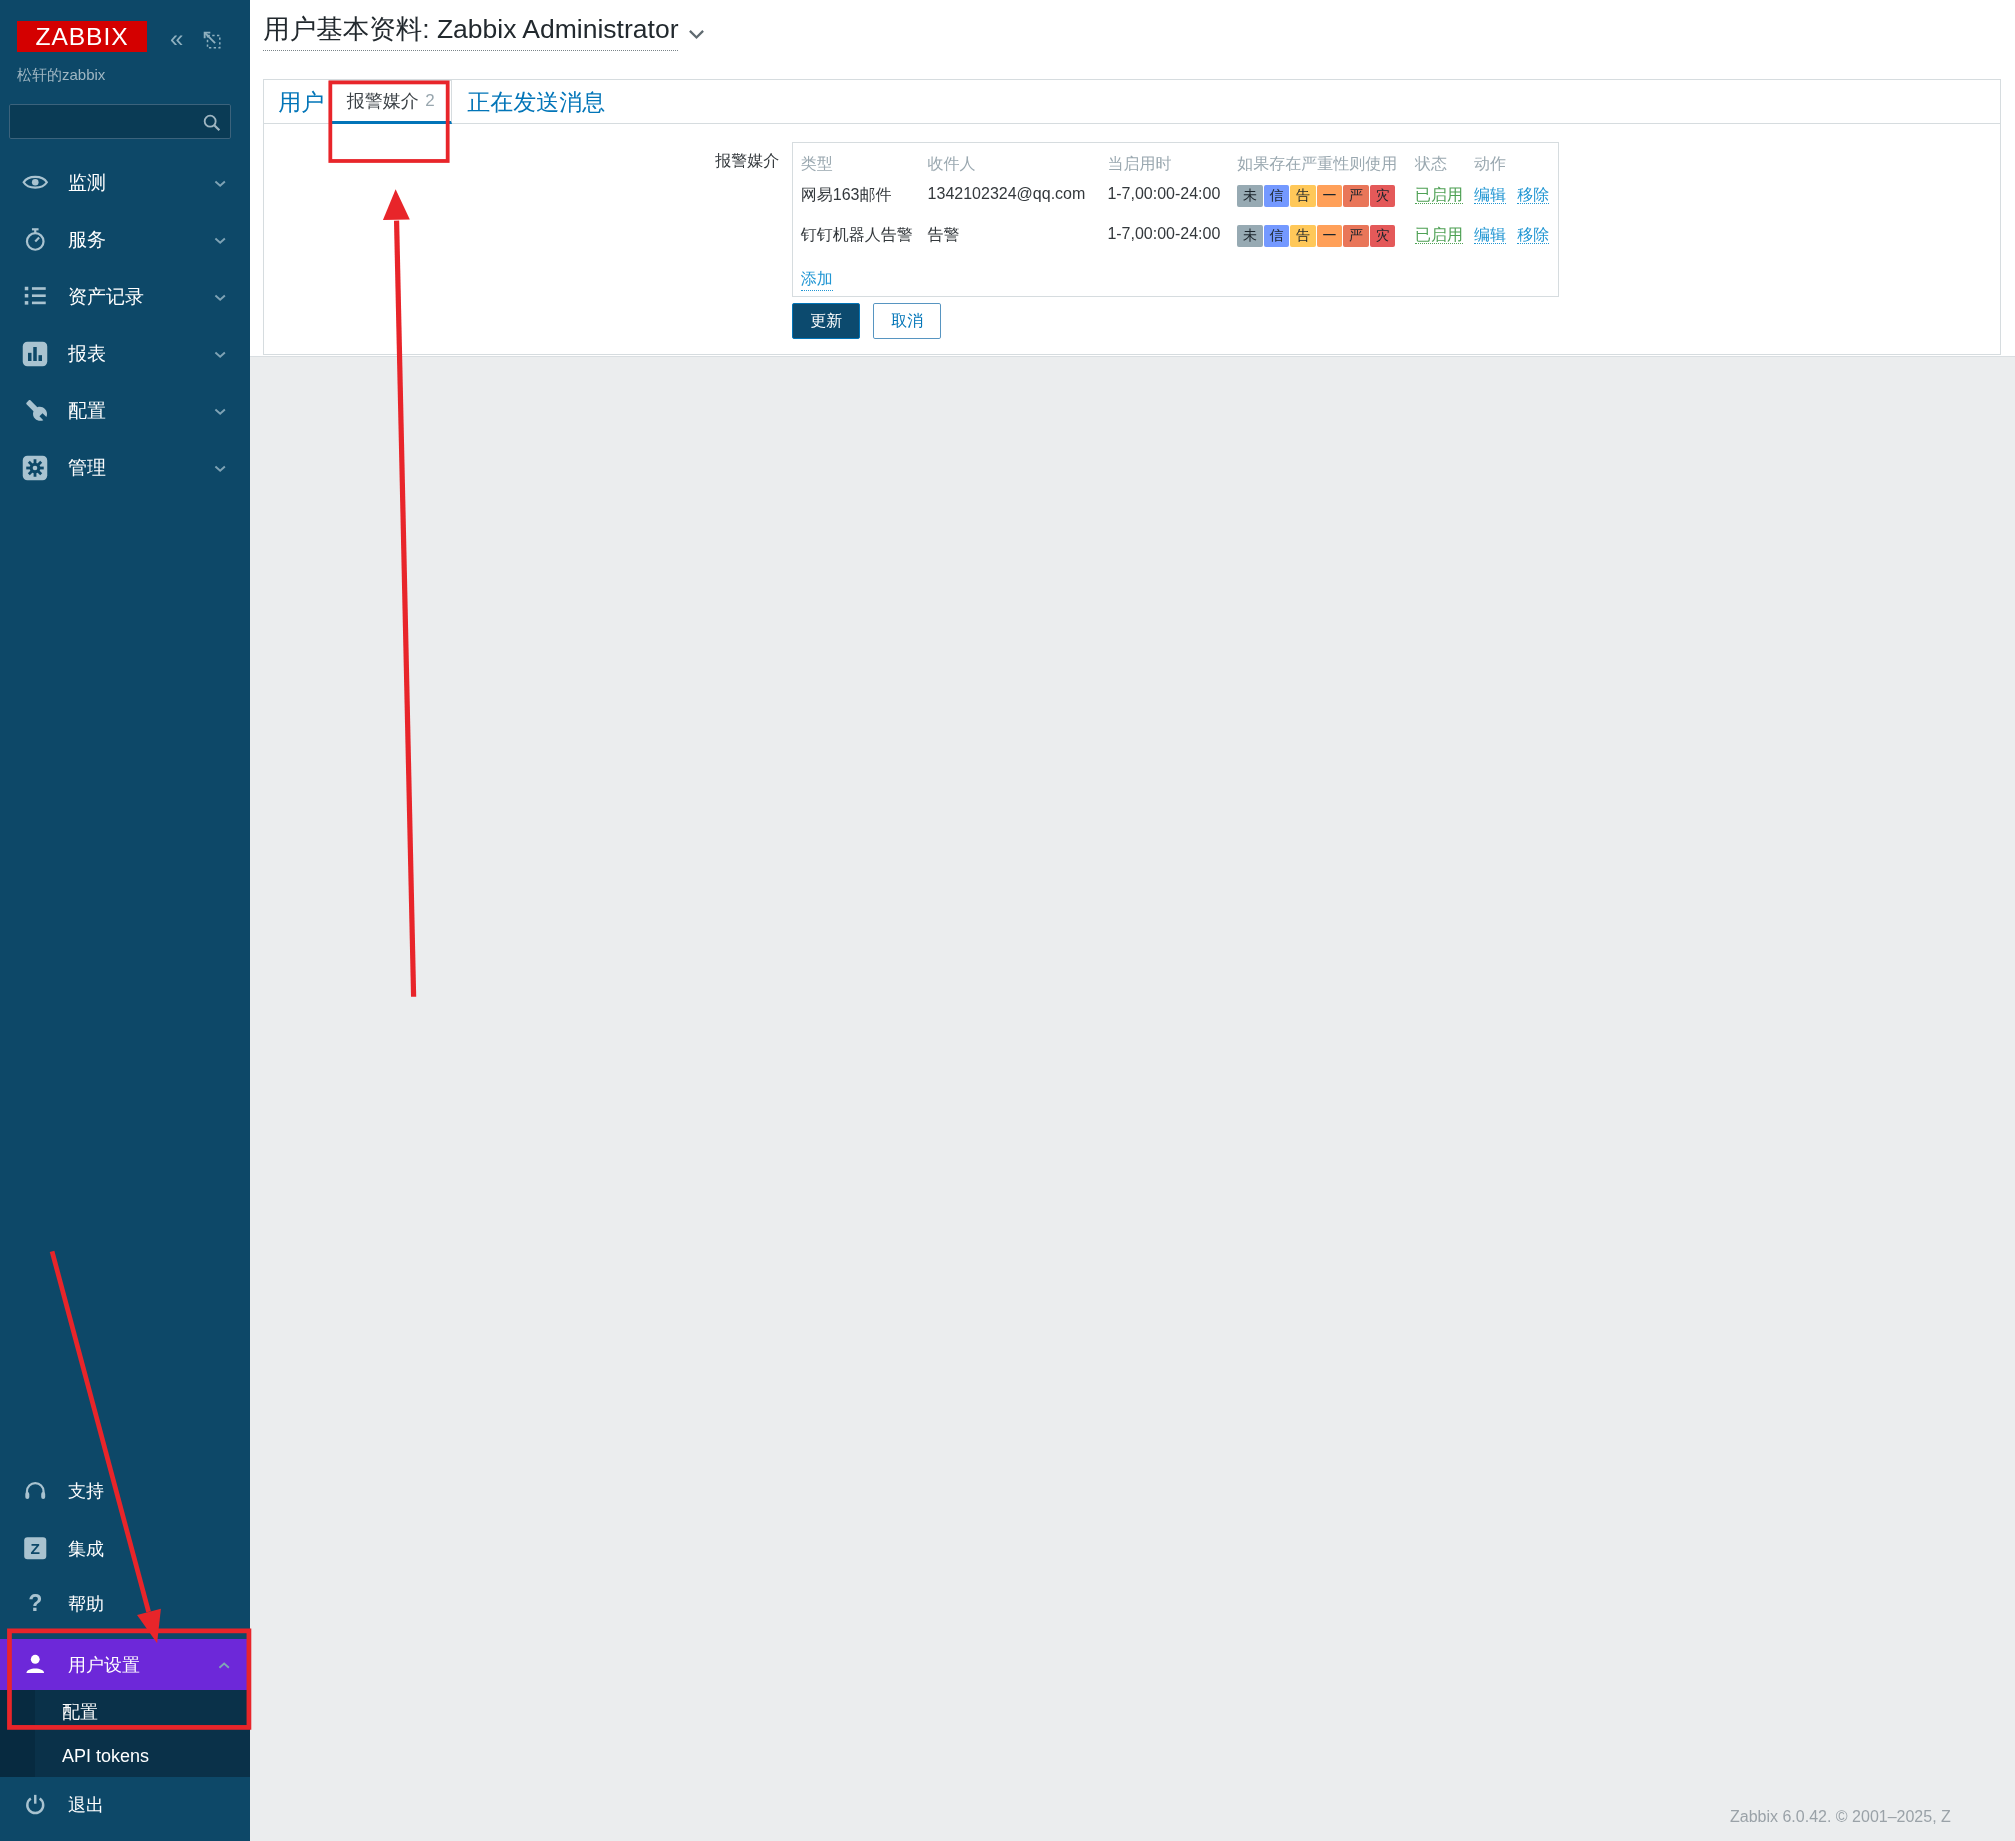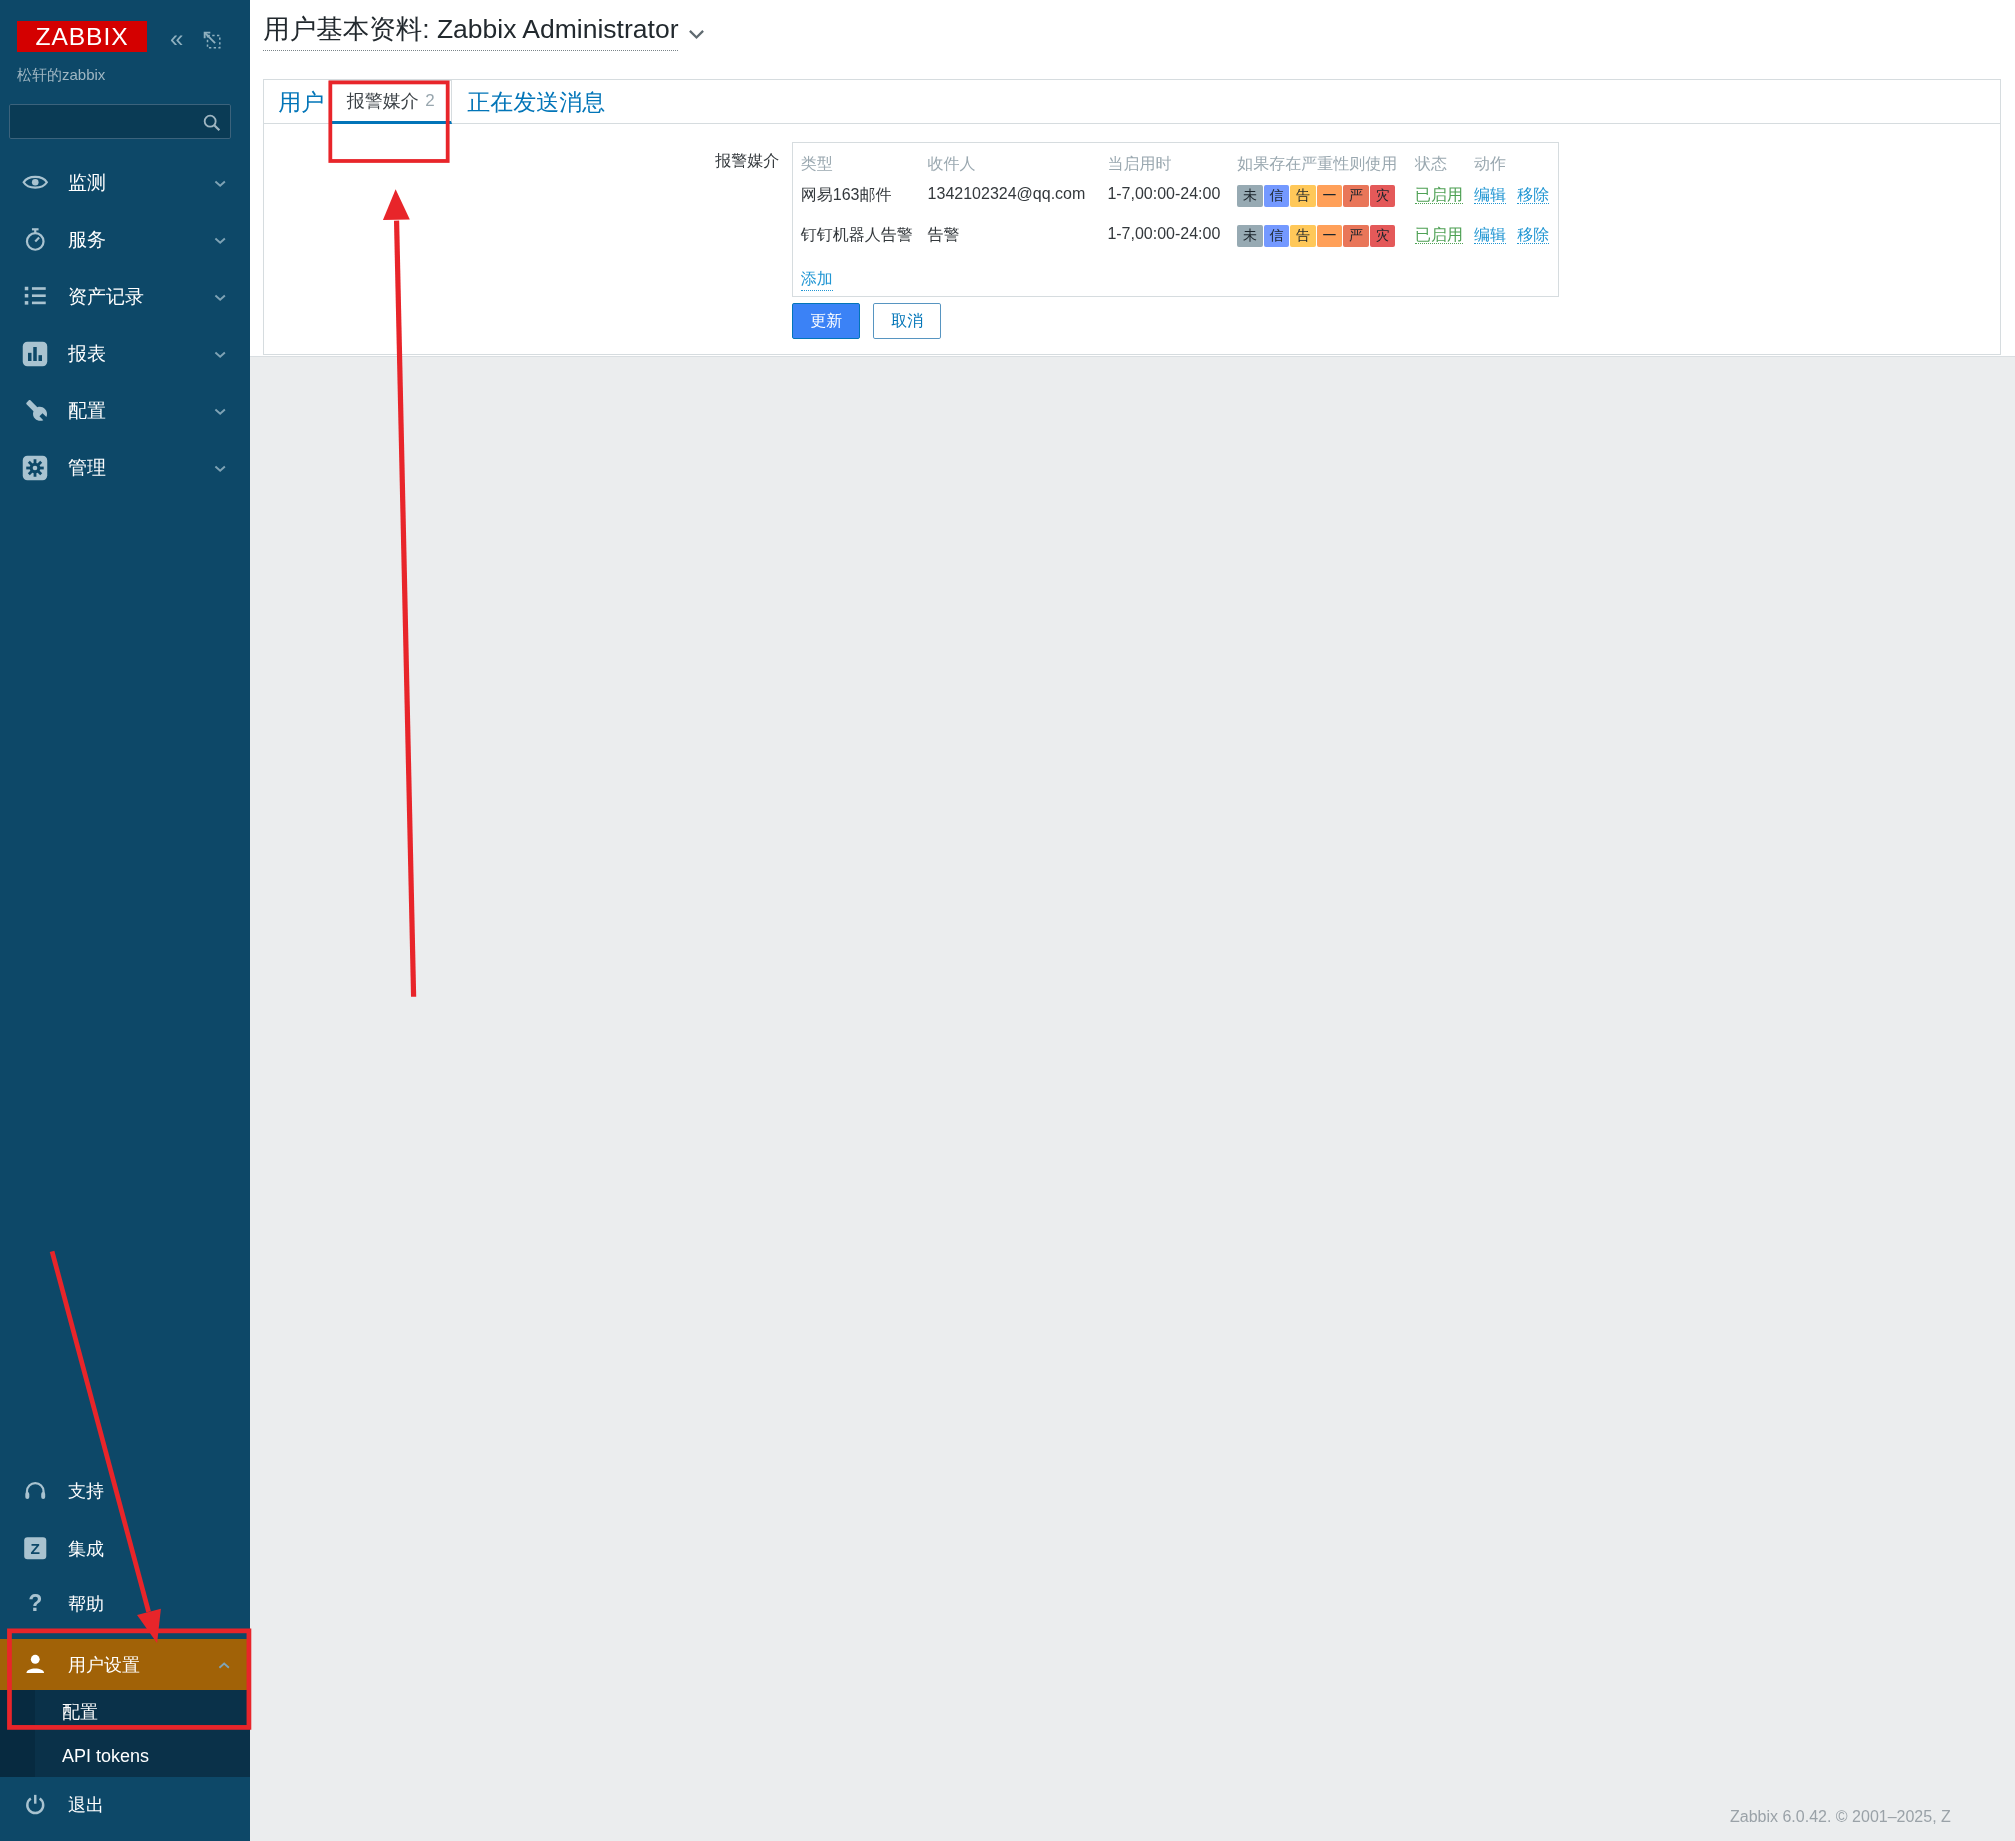--- a/index.html
+++ b/index.html
@@ -24,21 +24,21 @@
   .side-menu { position:absolute; left:0; top:154px; width:250px; }
   .menu-row { position:relative; height:57px; display:flex; align-items:center; cursor:pointer; color:#fff; }
   .menu-row .mi { position:absolute; left:21px; width:28px; height:28px; display:flex; align-items:center; justify-content:center; }
   .menu-row .ml { position:absolute; left:68px; font-size:19px; }
   .menu-row .chev { position:absolute; left:214px; }
 
   .bottom-zone { position:absolute; left:0; top:0; width:250px; }
   .b-row { position:absolute; left:0; width:250px; height:47px; display:flex; align-items:center; color:#fff; cursor:pointer; }
   .b-row .mi { position:absolute; left:21px; width:28px; height:28px; display:flex; align-items:center; justify-content:center; }
   .b-row .ml { position:absolute; left:68px; font-size:18px; }
-  .usr-row { background:#a16207; height:51px; }
+  .usr-row { background:#6d28d9; height:51px; }
   .usr-row .chev { position:absolute; left:218px; }
   .submenu { position:absolute; left:0; top:1690px; width:250px; height:87px; background:#0a3149; }
   .submenu::before { content:""; position:absolute; left:0; top:0; bottom:0; width:35px; background:#072a40; }
   .sub-item { position:relative; height:44px; display:flex; align-items:center; padding-left:62px;
               color:#fff; font-size:18px; cursor:pointer; }
 
   
   .content-top { position:absolute; left:250px; top:0; width:1766px; height:357px; background:#fff;
                  border-bottom:0.9px solid #d9dee1; z-index:0; }
   .page-title-wrap { position:absolute; left:13.2px; top:11.4px; display:flex; align-items:center; }
@@ -64,21 +64,21 @@
   .t-row  { display:flex; align-items:flex-start; height:40px; color:#33383c; font-size:16px; }
   .t-cell { padding-left:7.6px; overflow:hidden; white-space:nowrap; }
   .t-add  { height:31px; display:flex; align-items:center; }
   .chips { display:flex; gap:0.9px; }
   .chip { width:25.6px; height:22px; border-radius:1.9px; font-size:14px; color:#1c252c;
           display:flex; align-items:center; justify-content:center; }
   .lnk-green { color:#4fa155; border-bottom:0.9px dotted #4fa155; cursor:pointer; }
   .lnk-act { color:#2196d3; border-bottom:0.9px dotted #2196d3; cursor:pointer; margin-right:11.4px; }
   .lnk-add { color:#2196d3; border-bottom:0.9px dotted #2196d3; cursor:pointer; margin-left:7.6px; font-size:16px; }
 
-  .btn-update { position:absolute; left:528px; top:223px; width:68px; height:36px; background:#3b82f6;
+  .btn-update { position:absolute; left:528px; top:223px; width:68px; height:36px; background:#0c4a6e;
                 color:#fff; border:0.9px solid #0275b8; border-radius:1.9px; font-size:16px; cursor:pointer; }
   .btn-cancel { position:absolute; left:609px; top:223px; width:68px; height:36px; background:#fff;
                 color:#0275b8; border:0.9px solid #5795c1; border-radius:1.9px; font-size:16px; cursor:pointer; }
 
   .footer-text { position:absolute; left:1730px; top:1808px; color:#9aa2a8; font-size:16px; white-space:nowrap; }
 
   .annot { position:absolute; left:0; top:0; width:2016px; height:1842px; pointer-events:none; z-index:50; }
 </style>
 </head>
 <body>

